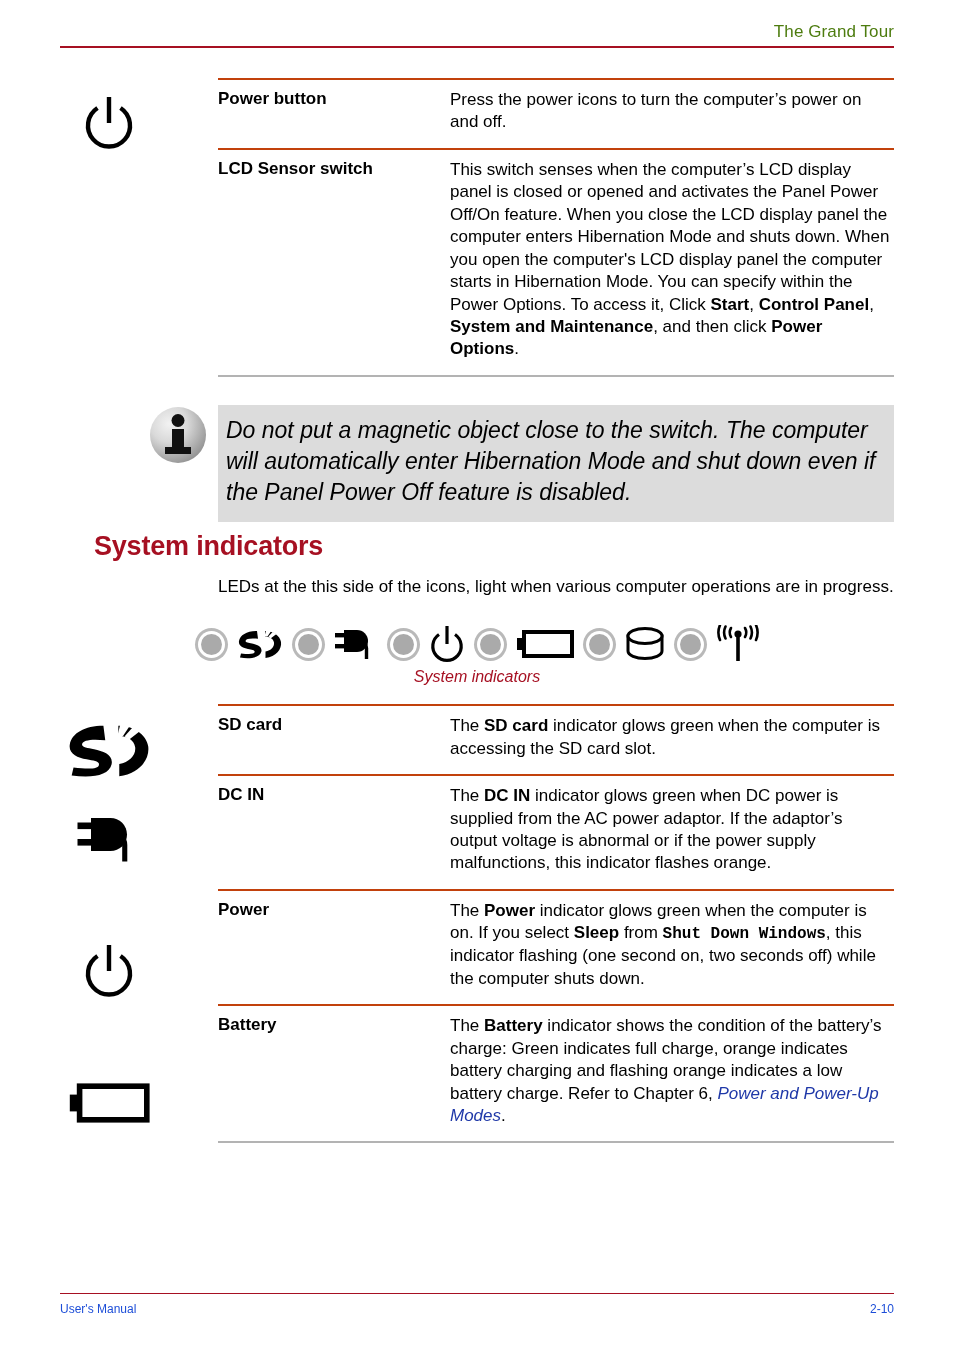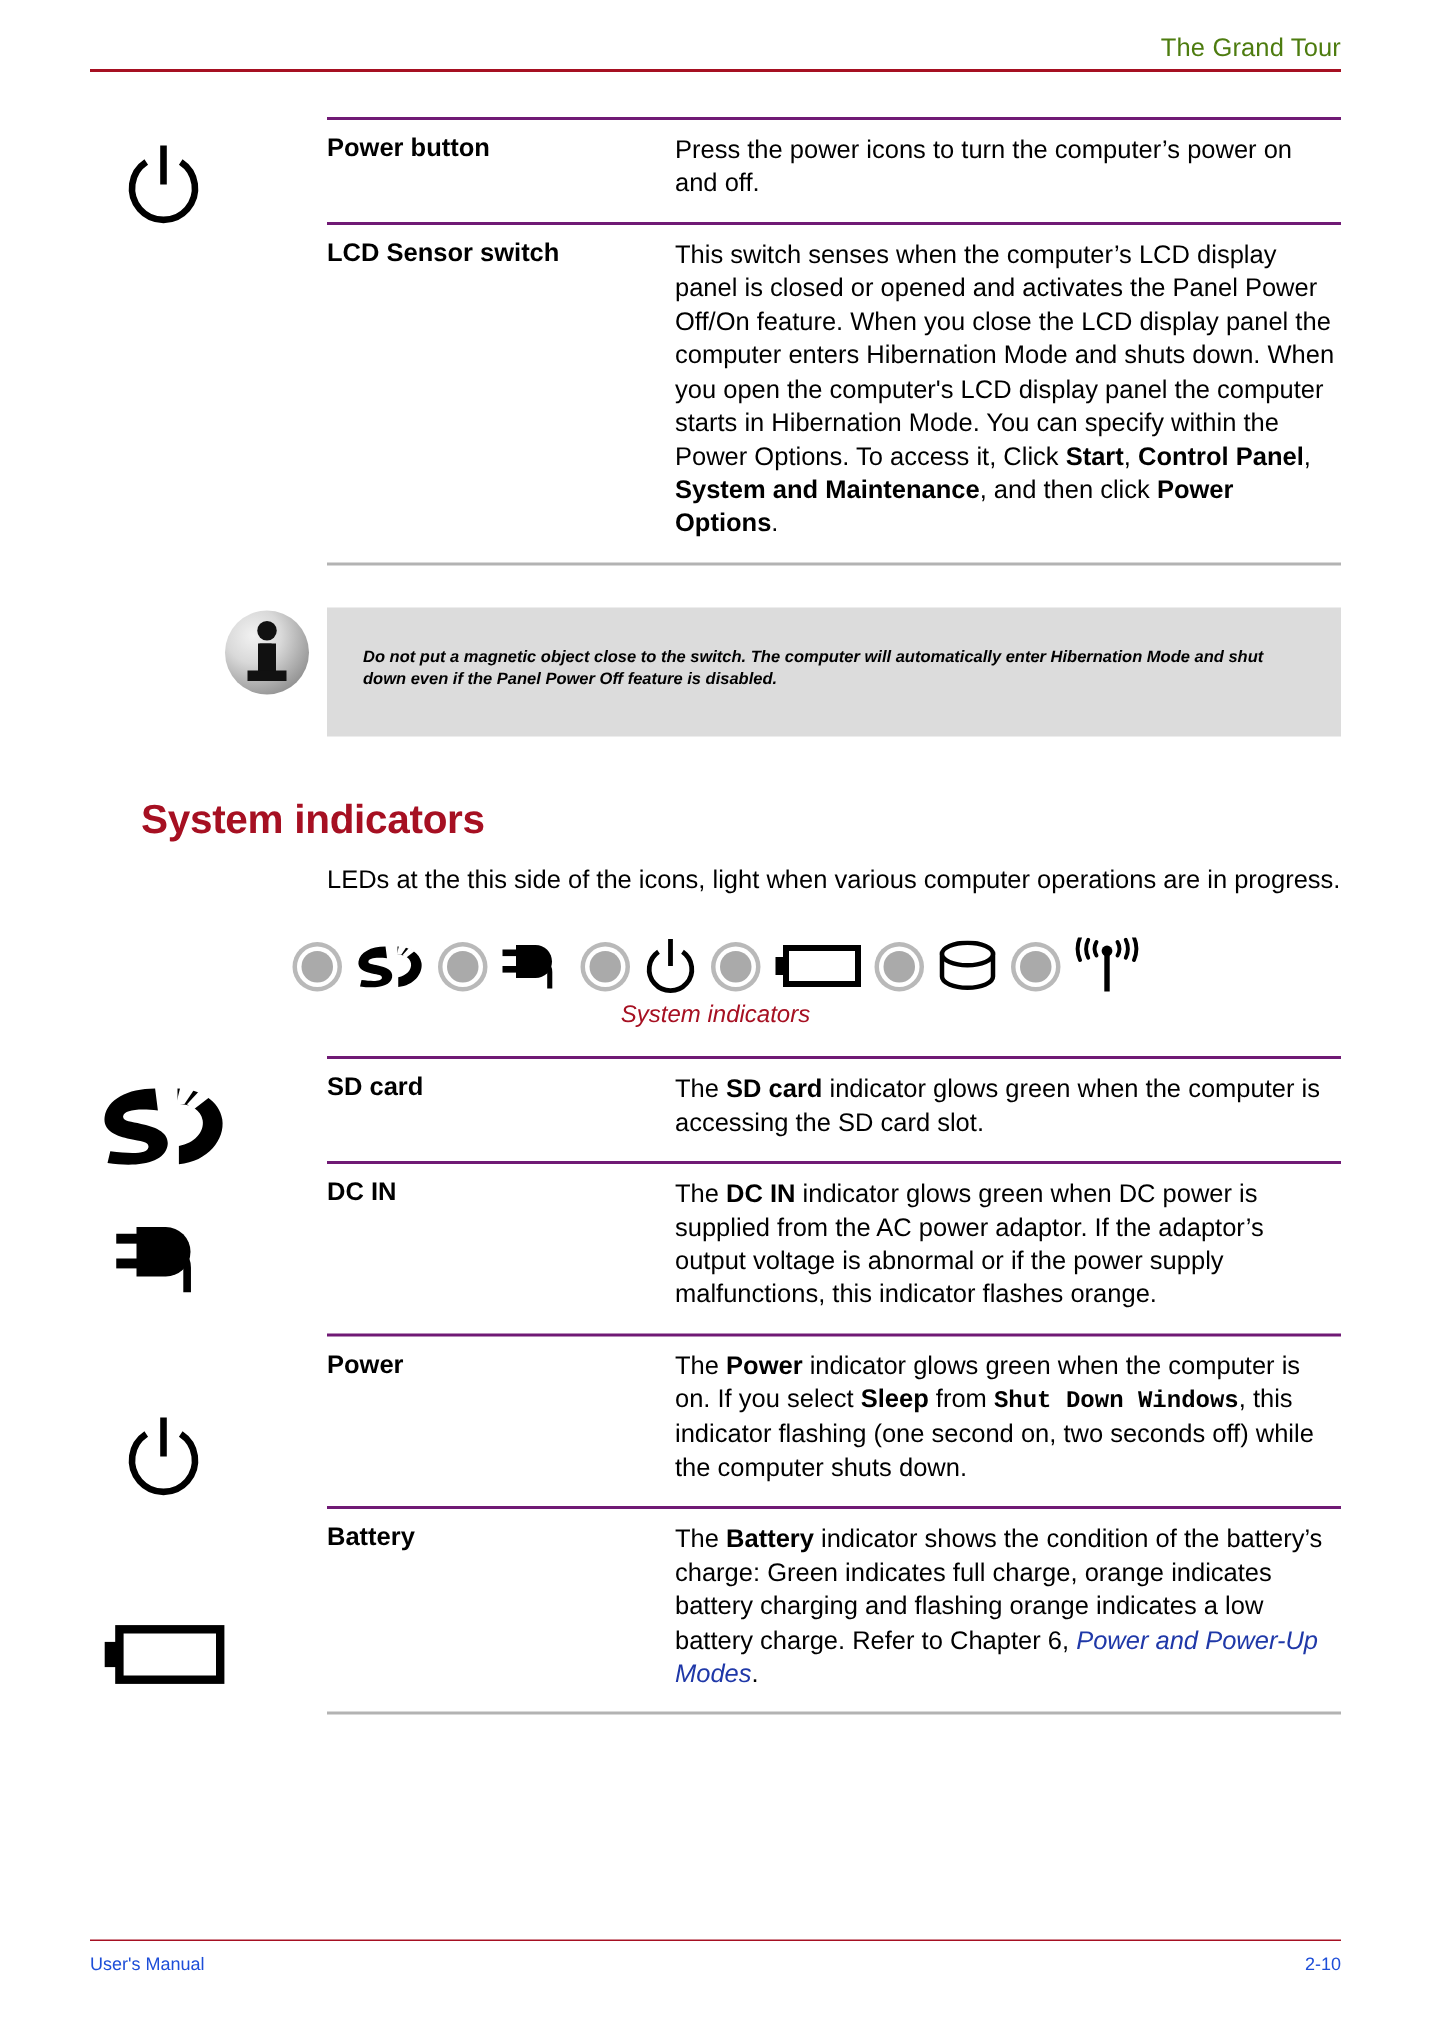--- a/index.html
+++ b/index.html
@@ -67,21 +67,21 @@
 
   
   .spec-table {
     margin-left: 218px;
     width: 676px;
     border-collapse: collapse;
   }
   .spec-table td {
     vertical-align: top;
     padding: 9px 0 14px 0;
-    border-top: 2px solid #701a75;
+    border-top: 2px solid #c2410c;
   }
   .spec-table tr.last-rule td {
     border-bottom: 2px solid #b3b3b3;
     margin-top: 11px;
   }
   .spec-table td.term {
     width: 222px;
     font-size: 17px;
     font-weight: bold;
     padding-right: 10px;
@@ -168,25 +168,24 @@
   .note-box {
     position: absolute;
     left: 218px;
     top: 0;
     width: 676px;
     background: #dcdcdc;
     padding: 10px 10px 14px 8px;
     box-sizing: border-box;
   }
   .note-box p {
-    margin: 16px;
-    font-size: 11px;
+    margin: 0;
+    font-size: 23px;
     font-style: italic;
     line-height: 1.35;
-    font-weight: bold;
   }
 
   
   .section-h1 {
     margin: 34px 0 0 94px;
     color: #a61022;
     font-size: 27px;
     font-weight: bold;
     letter-spacing: -0.2px;
   }

